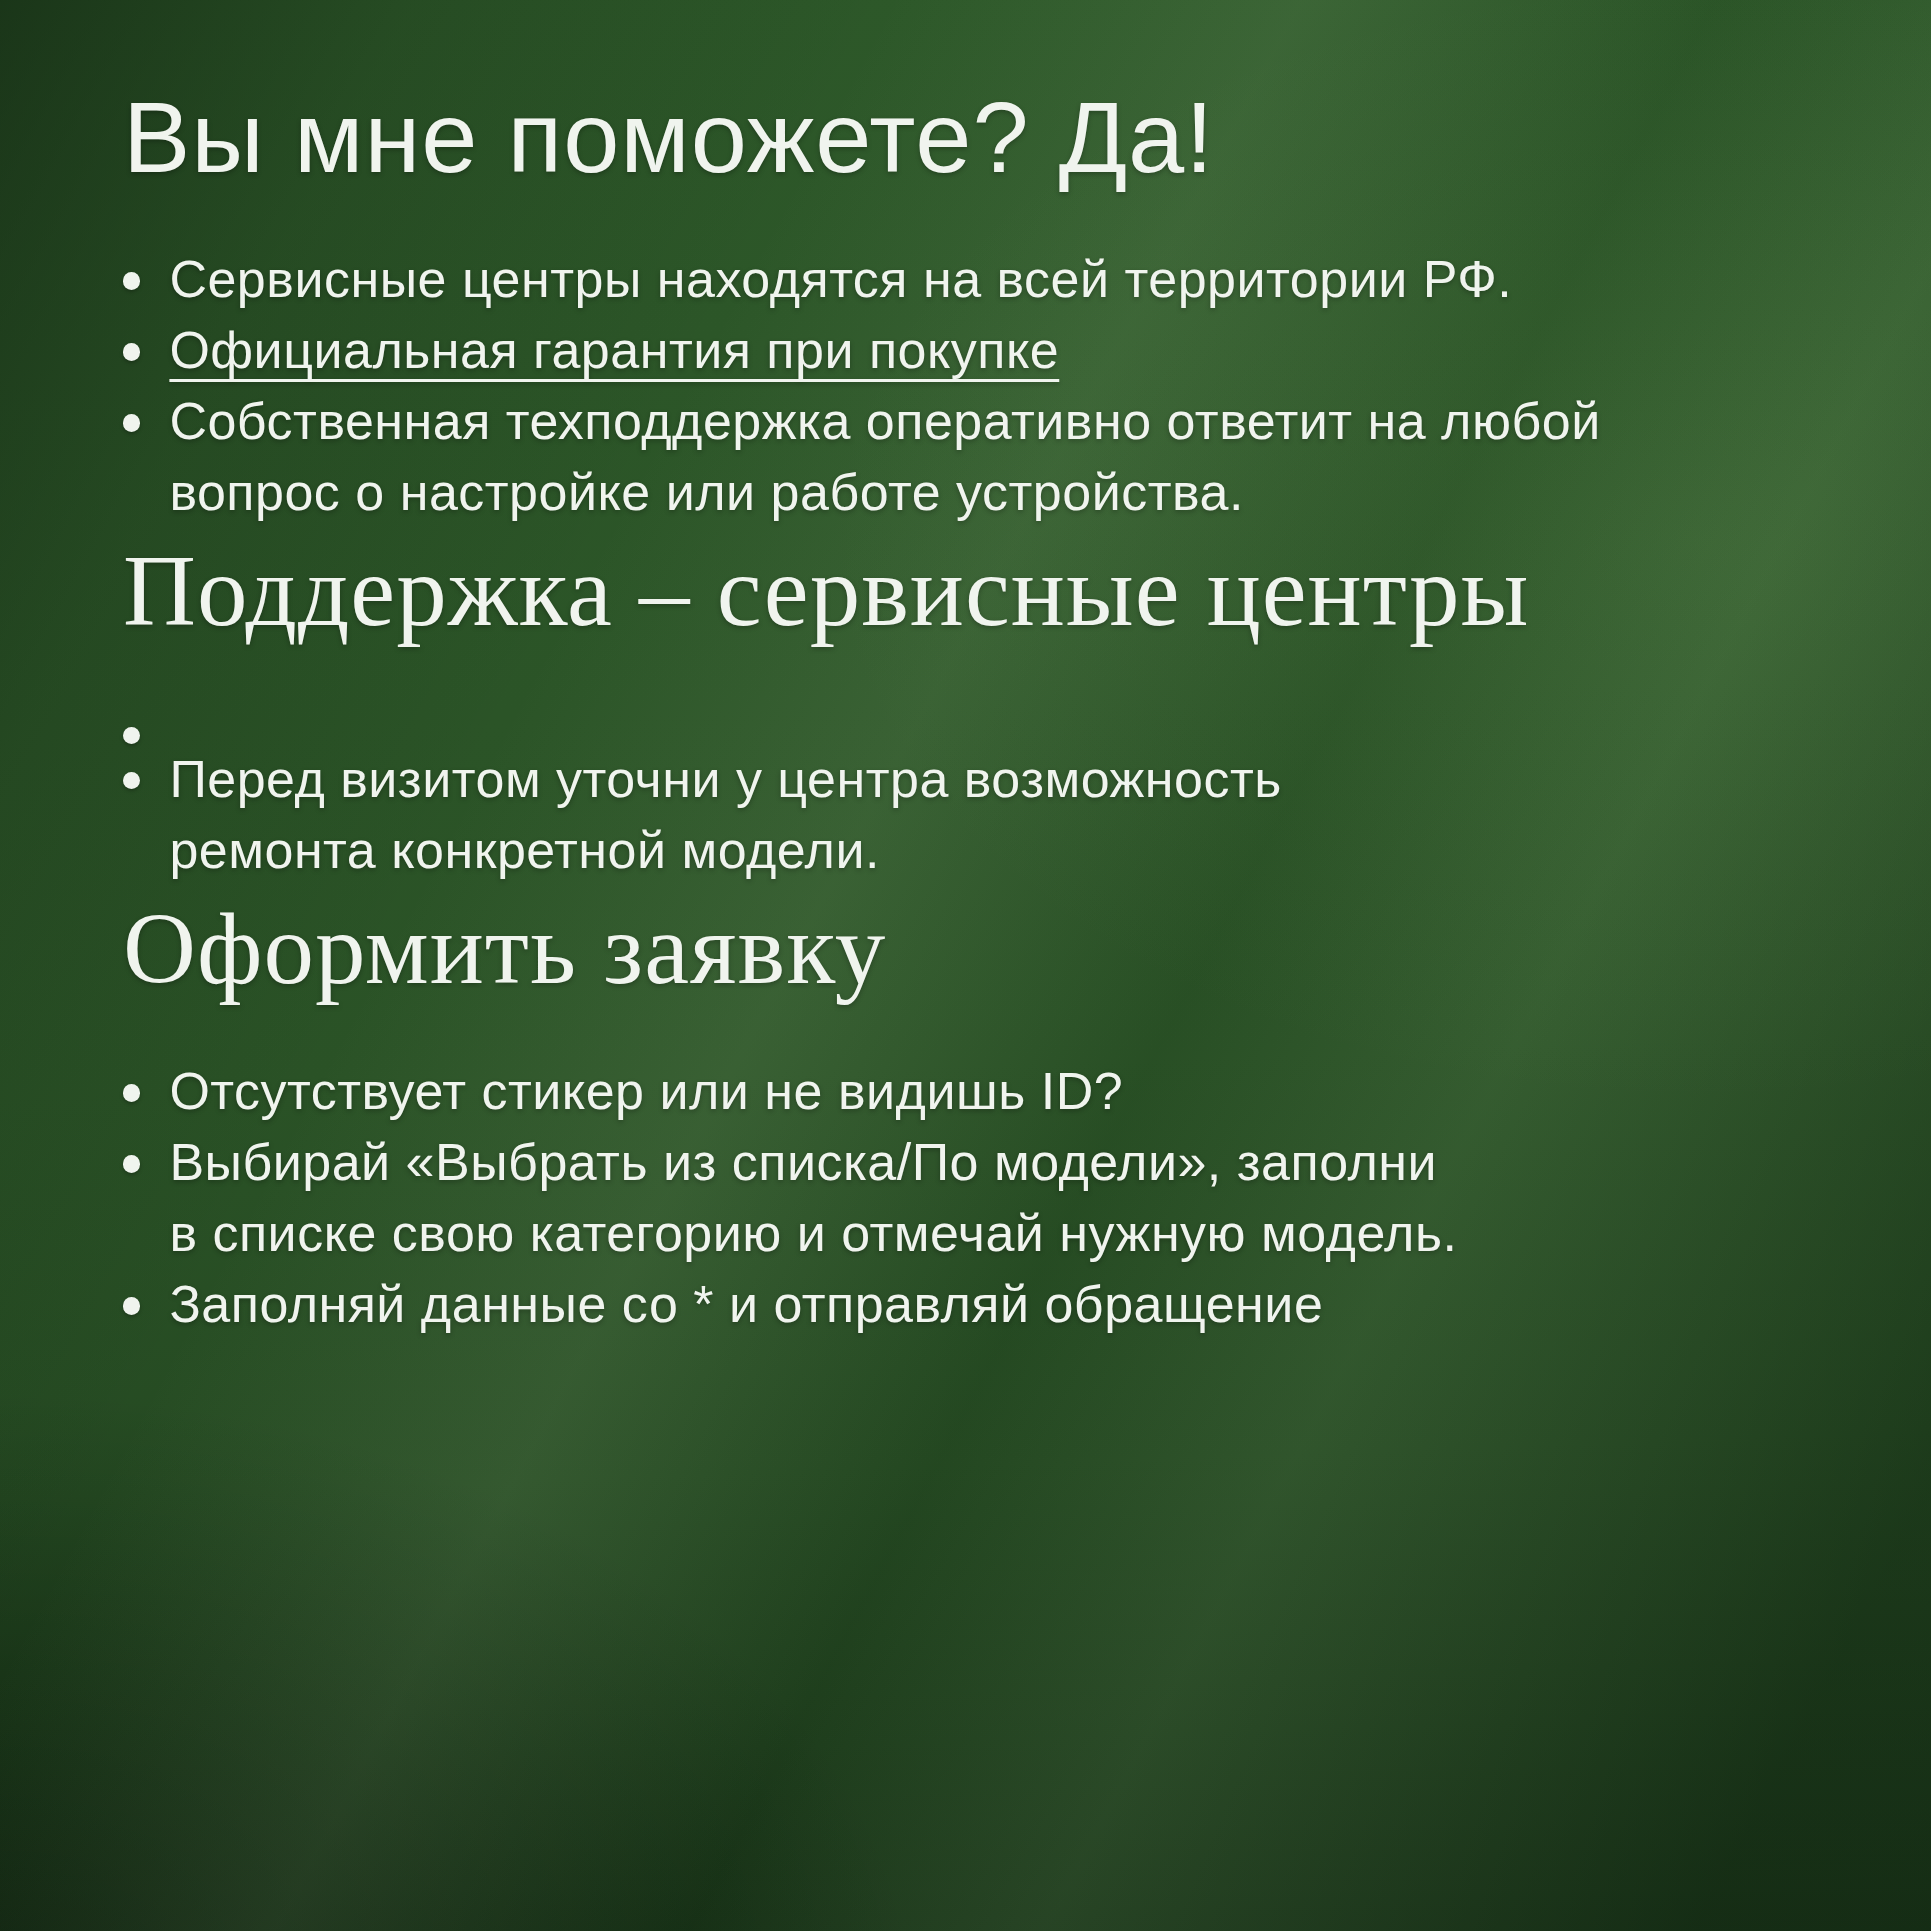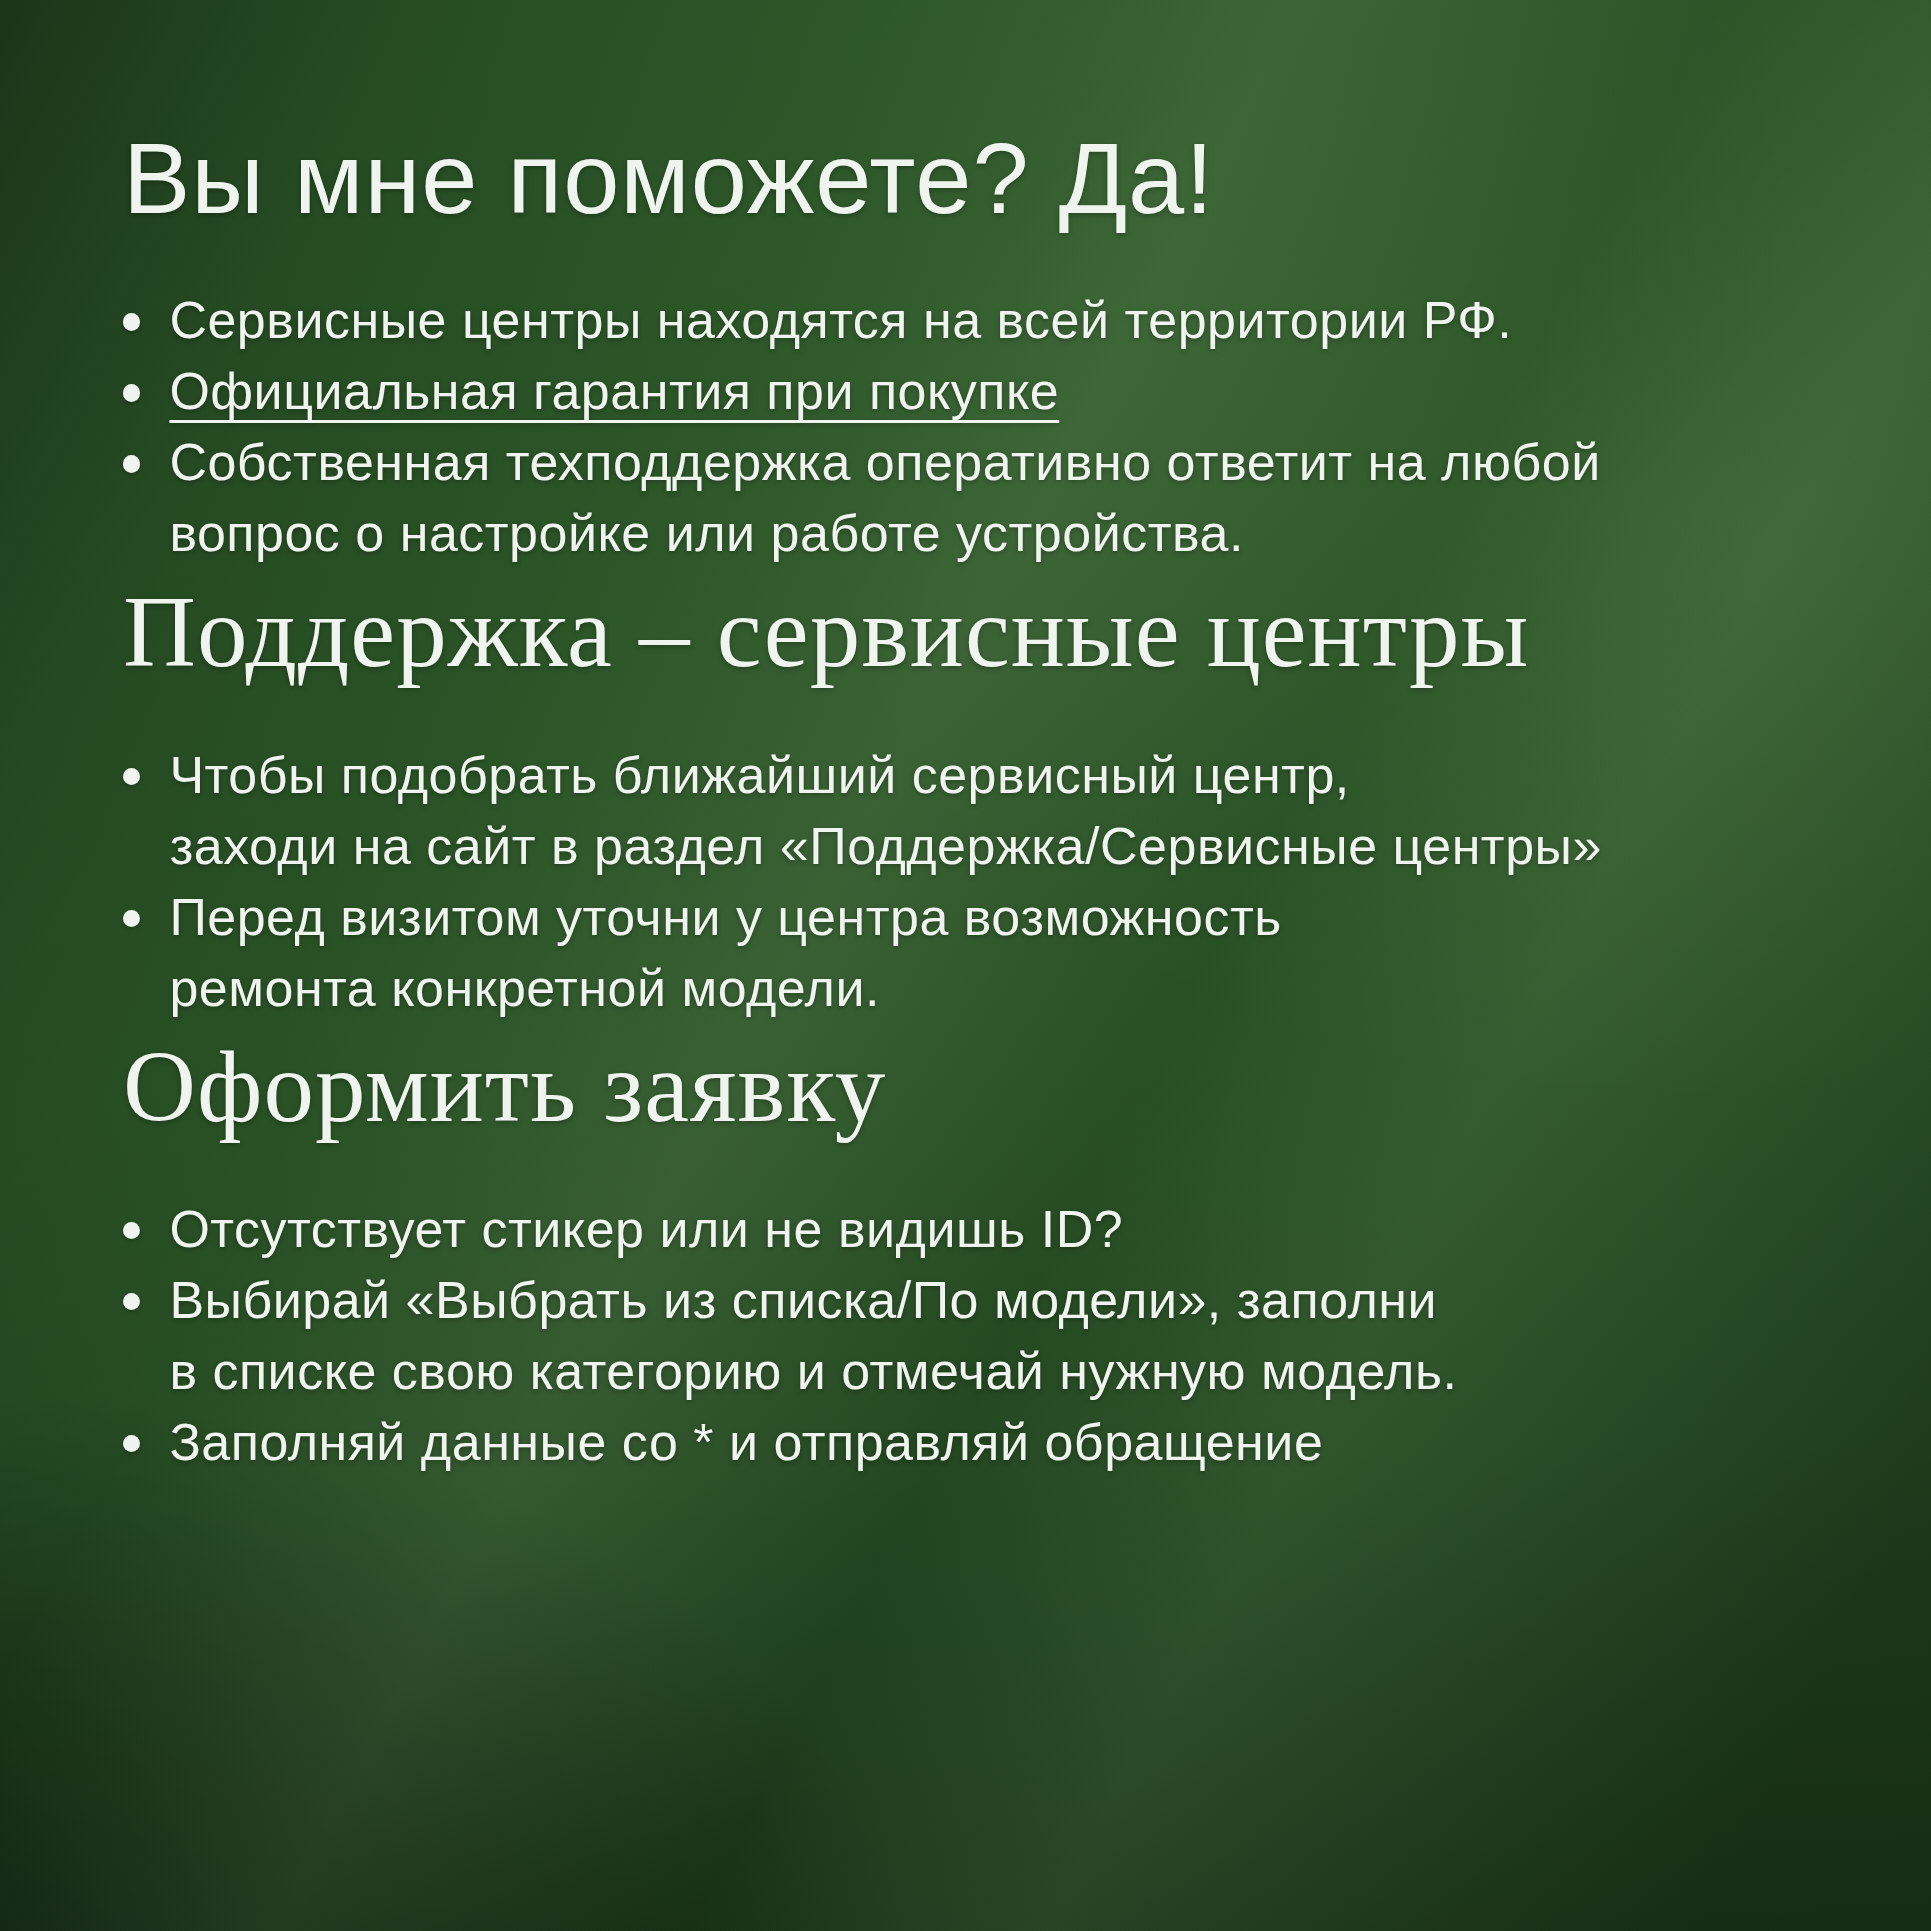--- a/index.html
+++ b/index.html
@@ -23,21 +23,21 @@
         rgba(200,230,180,0.07) 70%,
         rgba(8,20,9,0.28) 92%),
       radial-gradient(1352px 869px at 88% 28%, rgba(150,200,120,0.10), rgba(0,0,0,0) 65%),
       radial-gradient(1545px 1062px at 0% 105%, rgba(0,10,2,0.55), rgba(0,0,0,0) 60%),
       linear-gradient(178deg, #2d5829 0%, #2a5226 55%, #254a22 75%, #1a3619 100%);
   }
   .slide {
     box-sizing: border-box;
     width: 1931px;
     height: 1931px;
-    padding: 115px 58px 0 123px;
+    padding: 74px 58px 0 123px;
   }
   .section-title {
     margin: 0;
     font-size: 101px;
     font-weight: 400;
     line-height: 1.25;
     letter-spacing: 1px;
     text-shadow: 0 1.9px 5.8px rgba(0,0,0,0.28);
     white-space: nowrap;
   }
@@ -106,24 +106,20 @@
             <span class="line">вопрос о настройке или работе устройства.</span>
           </div>
         </li>
       </ul>
     </section>
     <section>
       <h2 class="section-title spaced">Поддержка – сервисные центры</h2>
       <ul class="bullet-list">
         <li class="bullet-item">
           <span class="bullet-dot"></span>
-          <div class="bullet-text">
-            <span class="line">Чтобы подобрать ближайший сервисный центр,</span>
-            <span class="line">заходи на сайт в раздел «Поддержка/Сервисные центры»</span>
-          </div>
         </li>
         <li class="bullet-item">
           <span class="bullet-dot"></span>
           <div class="bullet-text">
             <span class="line">Перед визитом уточни у центра возможность</span>
             <span class="line">ремонта конкретной модели.</span>
           </div>
         </li>
       </ul>
     </section>

